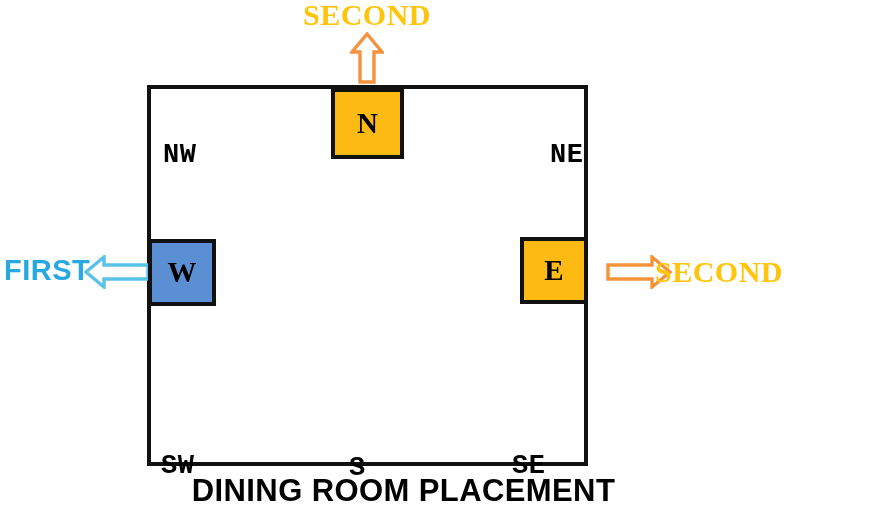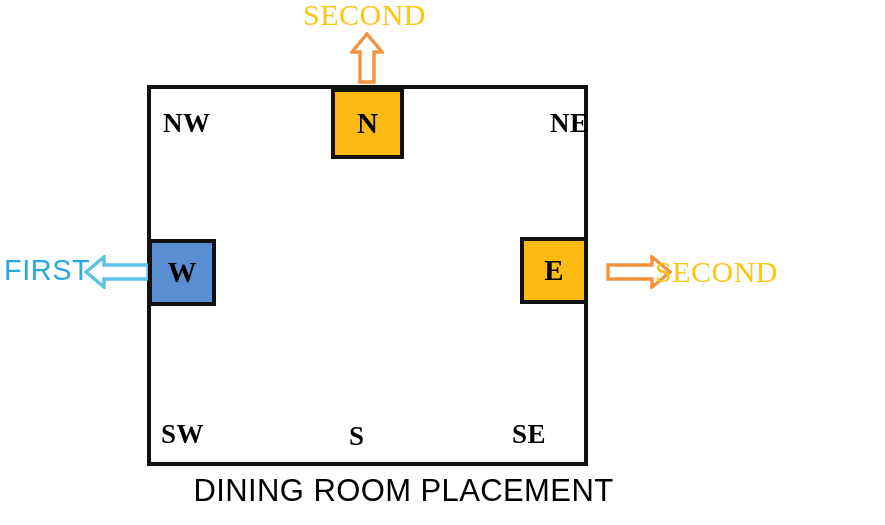--- a/index.html
+++ b/index.html
@@ -32,27 +32,28 @@
     width: 441px;
     height: 381px;
     border: 4px solid #111111;
     box-sizing: border-box;
     background: #ffffff;
   }
 
   
   .corner-label {
     position: absolute;
-    font-family: Liberation Serif, serif;
+    font-family: Liberation Mono, monospace;
     font-weight: bold;
     font-size: 27px;
     color: #000000;
     letter-spacing: 0.5px;
     line-height: 1;
     white-space: nowrap;
+    margin-top: 32px;
   }
   #label-nw { left: 163px; top: 110px; }
   #label-ne { left: 550px; top: 110px; }
   #label-sw { left: 161px; top: 421px; }
   #label-s  { left: 349px; top: 423px; }
   #label-se { left: 512px; top: 421px; }
 
   
   .furniture {
     position: absolute;
@@ -79,21 +80,21 @@
   }
   #box-e {
     left: 520px; top: 237px;
     width: 68px; height: 67px;
     background: #FDBA12;
   }
 
   
   .callout-text {
     position: absolute;
-    font-weight: normal;
+    font-weight: bold;
     line-height: 1;
     white-space: nowrap;
   }
   #text-second-top {
     left: 303px; top: 0px;
     font-family: "Liberation Serif", serif;
     font-size: 30px;
     color: #FFC40C;
     letter-spacing: 0.5px;
   }
@@ -121,21 +122,21 @@
   #arrow-right { left: 606px; top: 255px; width: 66px; height: 34px; }
 
   
   #caption {
     position: absolute;
     left: 0;
     top: 473px;
     width: 885px;
     text-align: center;
     font-family: "Liberation Sans", sans-serif;
-    font-weight: normal;
+    font-weight: bold;
     font-size: 31px;
     letter-spacing: 0.4px;
     color: #000000;
     white-space: nowrap;
     
     padding-right: 78px;
     box-sizing: border-box;
   }
 </style>
 </head>

